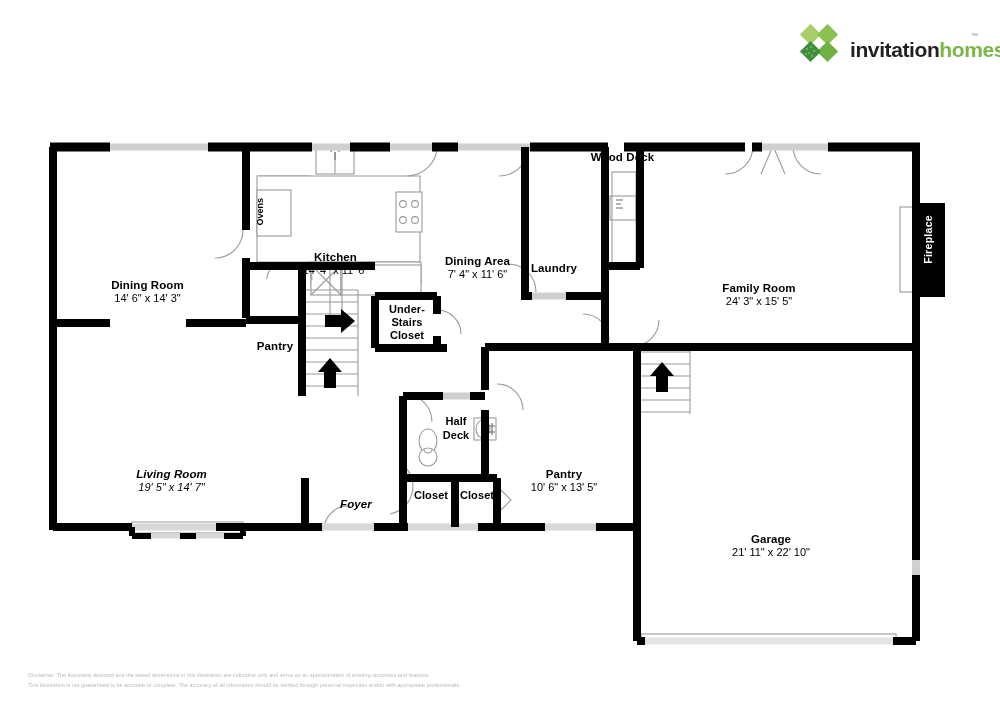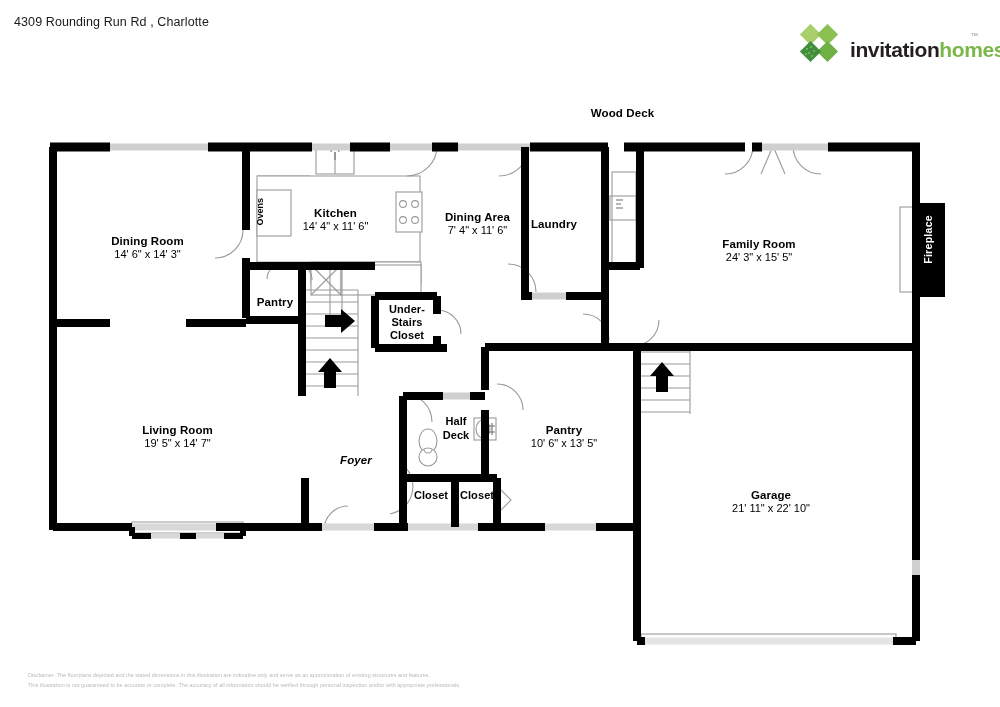--- a/index.html
+++ b/index.html
@@ -19,34 +19,33 @@
   #logo-text{position:absolute;left:55px;top:16px;font-size:21px;font-weight:700;
              letter-spacing:-.4px;white-space:nowrap;}
   .lt-dark{color:#231f20;}
   .lt-green{color:#7ab648;}
   #logo-tm{position:absolute;left:176px;top:10px;font-size:7px;color:#8a8a8a;}
   
   #plan{position:absolute;left:0;top:0;width:1000px;height:707px;}
   .lbl{position:absolute;text-align:center;font-weight:700;color:#000;
        font-size:11px;line-height:13px;letter-spacing:.1px;white-space:nowrap;}
   .lbl .dim{display:block;font-weight:400;font-size:11px;letter-spacing:0;}
-  .lbl.big{font-size:11.5px;}
+  .lbl.big{font-size:11.5px;margin-top:44px;}
   .vlbl{position:absolute;font-weight:700;font-size:9px;color:#000;
         writing-mode:vertical-rl;transform:rotate(180deg);white-space:nowrap;}
   .vlbl.white{color:#fff;font-size:10.5px;letter-spacing:.3px;}
   
   #footer{position:absolute;left:28px;top:670px;width:600px;}
   #footer div{font-size:5.4px;color:#b9b9c0;line-height:10px;letter-spacing:.05px;}
 </style>
 </head>
 <body>
 
 <div id="header">
   <div id="address-block">
-    <div id="address-line">4309 Rounding Run Rd , Charlotte</div>
   </div>
 
   <div id="logo">
     <svg id="logo-mark" viewBox="0 0 46 44">
       <g transform="translate(23,21)">
         <rect x="-15" y="-18" width="15" height="15" transform="rotate(45 -7.5 -10.5)" fill="#a8cf6b"></rect>
         <rect x="2" y="-18" width="15" height="15" transform="rotate(45 9.5 -10.5)" fill="#8cc152"></rect>
         <rect x="2" y="-1" width="15" height="15" transform="rotate(45 9.5 6.5)" fill="#6fb044"></rect>
         <rect x="-15" y="-1" width="15" height="15" transform="rotate(45 -7.5 6.5)" fill="#3f8f3f"></rect>
         <g fill="#8cc152" opacity=".85">
@@ -278,21 +277,21 @@
 
   <div class="lbl big" style="left:522px;top:218px;width:64px;">
     <span>Laundry</span>
   </div>
 
   <div class="lbl big" style="left:694px;top:238px;width:130px;">
     <span>Family Room</span>
     <span class="dim">24' 3" x 15' 5"</span>
   </div>
 
-  <div class="lbl big" style="left:111px;top:424px;width:133px;">
+  <div class="lbl big" style="left:105px;top:424px;width:133px;font-style:italic;">
     <span>Living Room</span>
     <span class="dim">19' 5" x 14' 7"</span>
   </div>
 
   <div class="lbl big" style="left:316px;top:454px;width:80px;font-style:italic;">
     <span>Foyer</span>
   </div>
 
   <div class="lbl big" style="left:502px;top:424px;width:124px;">
     <span>Pantry</span>

